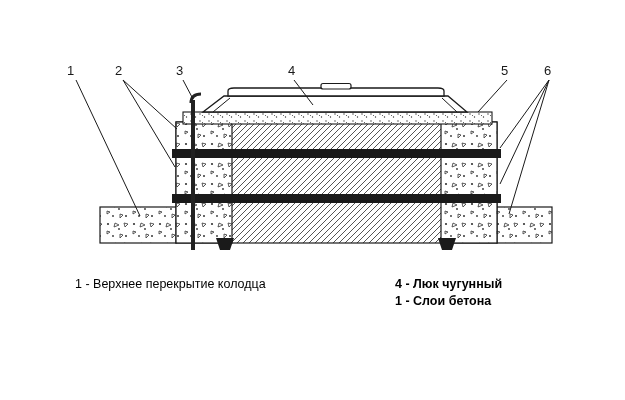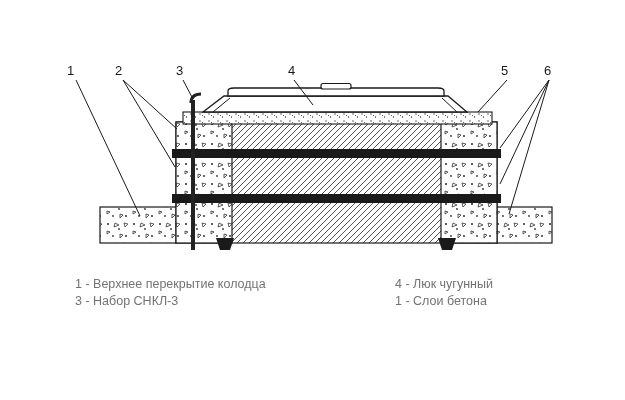--- a/index.html
+++ b/index.html
@@ -13,26 +13,26 @@
   .drawing{position:absolute;left:0;top:0;}
   .callout{
     position:absolute;
     font-size:13px;
     color:#1a1a1a;
     line-height:13px;
   }
   .legend{
     position:absolute;
     top:276px;
-    color:#737373;
+    color:#000000;
     font-size:12.5px;
     line-height:17px;
   }
   .legend-left{left:75px;}
-  .legend-right{left:395px;}
+  .legend-right{left:395px;font-weight:bold;}
   .legend-item{white-space:nowrap;}
 </style>
 </head>
 <body>
 
 <div class="canvas">
 
   <svg class="drawing" width="625" height="400" viewBox="0 0 625 400">
     <defs>
       <pattern id="pConcrete" width="26" height="20" patternUnits="userSpaceOnUse">
@@ -117,20 +117,19 @@
 
   <span class="callout" style="left:67px;top:64px;">1</span>
   <span class="callout" style="left:115px;top:64px;">2</span>
   <span class="callout" style="left:176px;top:64px;">3</span>
   <span class="callout" style="left:288px;top:64px;">4</span>
   <span class="callout" style="left:501px;top:64px;">5</span>
   <span class="callout" style="left:544px;top:64px;">6</span>
 
   <div class="legend legend-left">
     <div class="legend-item">1 - Верхнее перекрытие колодца</div>
-    <div class="legend-item">3 - Набор СНКЛ-3</div>
   </div>
   <div class="legend legend-right">
     <div class="legend-item">4 - Люк чугунный</div>
     <div class="legend-item">1 - Слои бетона</div>
   </div>
 
 </div>
 
 </body></html>

